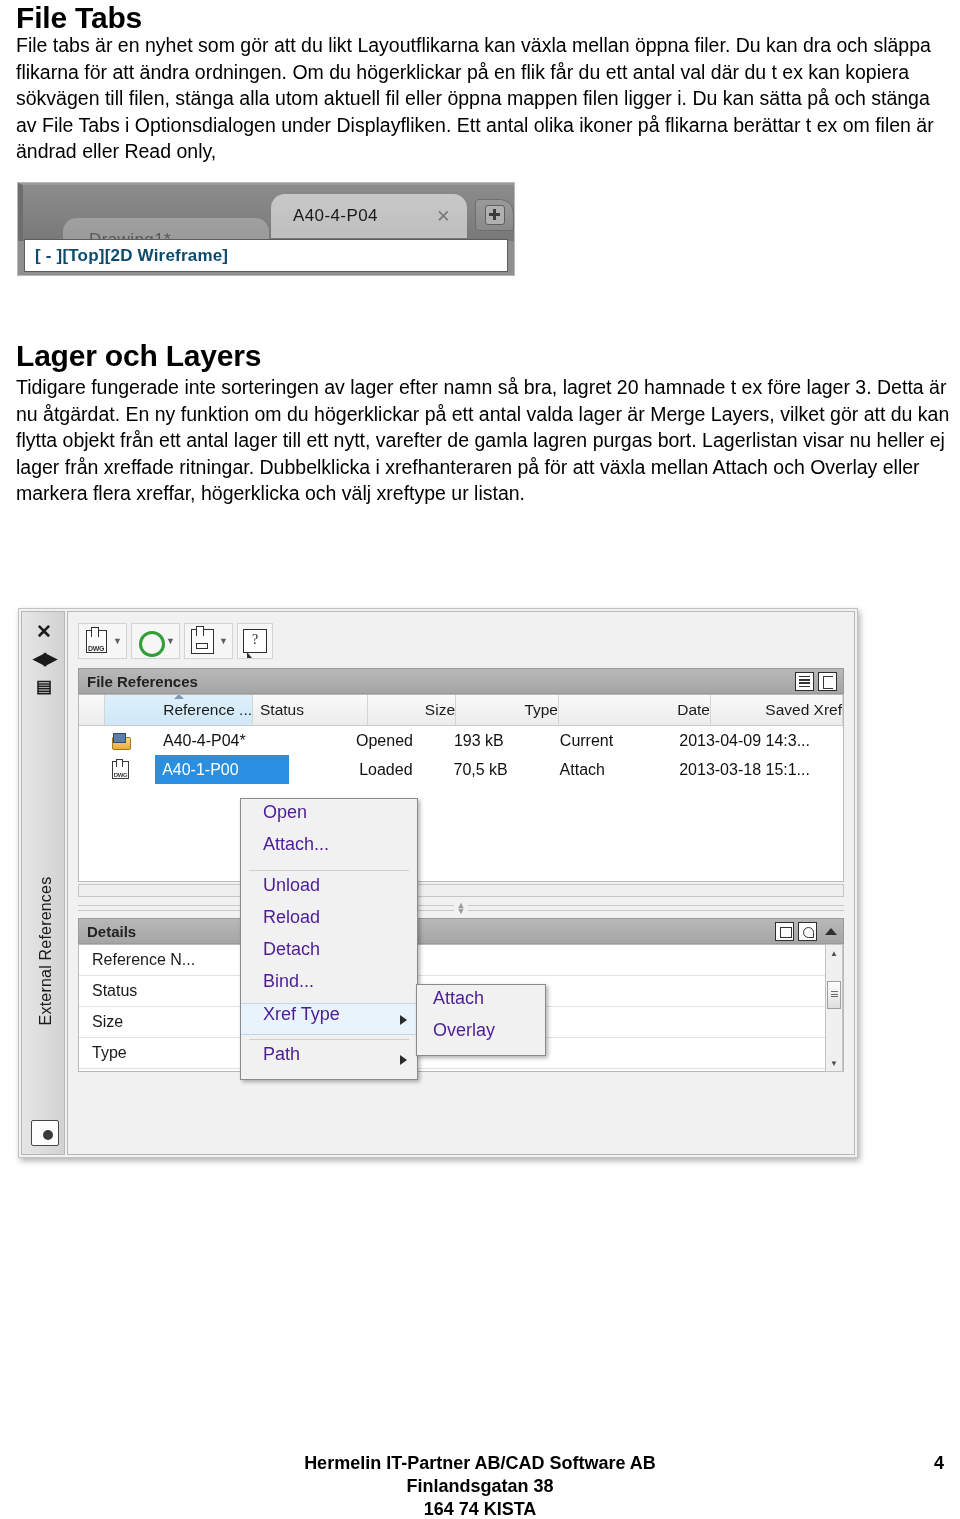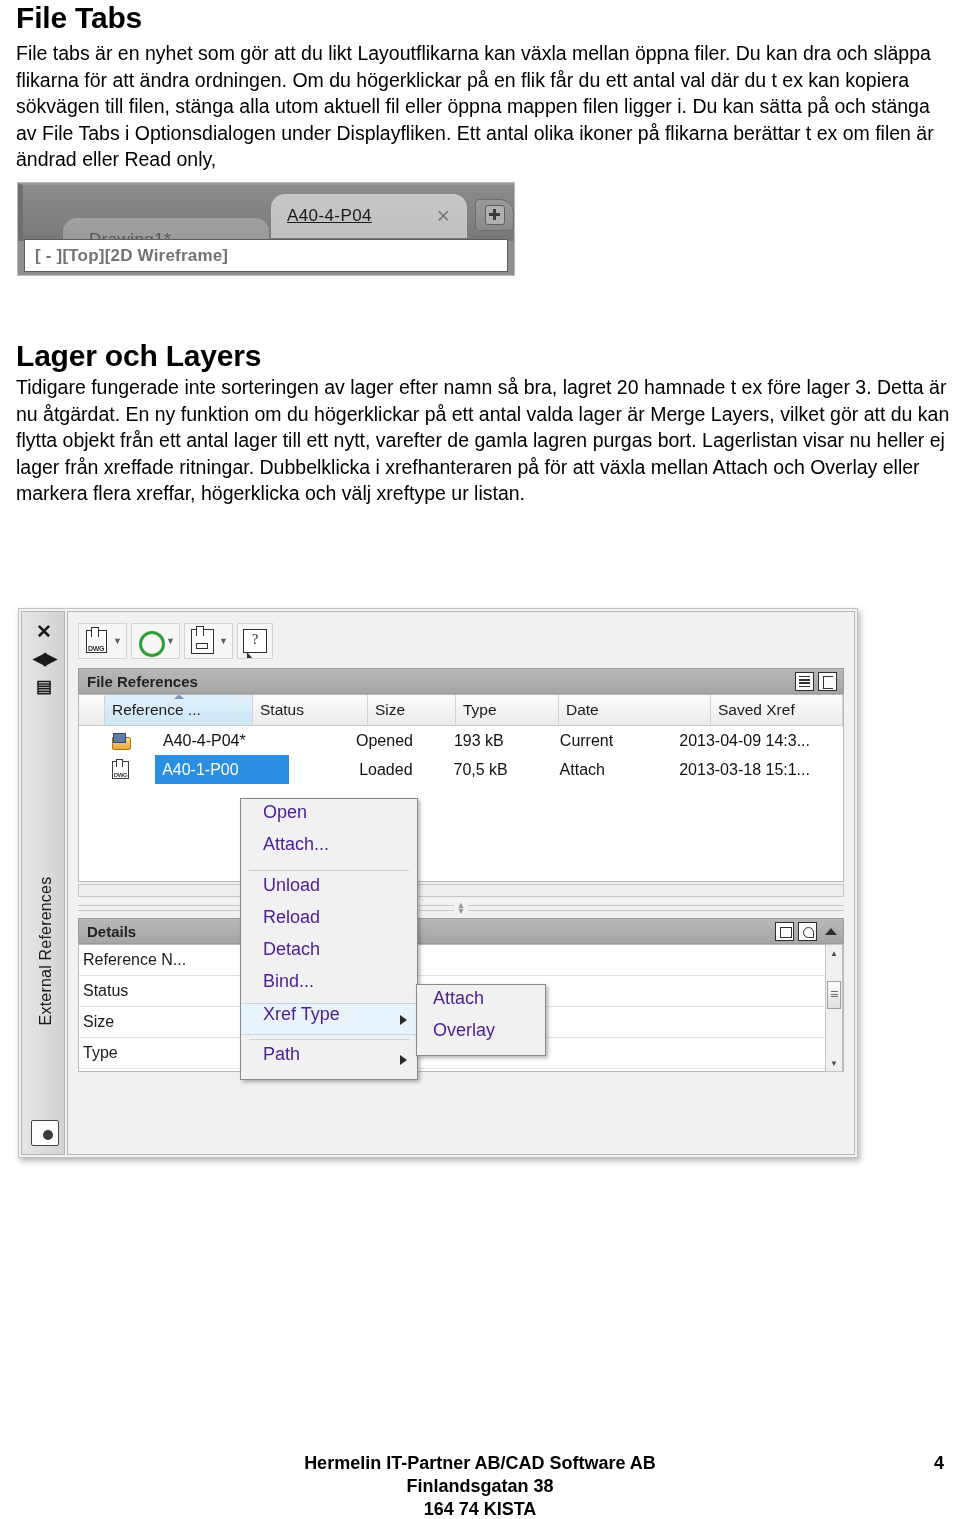--- a/index.html
+++ b/index.html
@@ -33,21 +33,21 @@
     font-size: 19.5px;
     line-height: 26.5px;
     margin: 0;
     text-align: left;
     word-spacing: 0px;
   }
   .b { font-weight: normal; }
 
   
   #title-filetabs { position: absolute; left: 16px; top: 2px; }
-  #para-filetabs  { position: absolute; left: 16px; top: 40px; width: 930px; }
+  #para-filetabs  { position: absolute; left: 16px; top: 32px; width: 930px; }
 
   #img-filetabs   { position: absolute; left: 18px; top: 183px; width: 496px; height: 92px; }
 
   #title-lager    { position: absolute; left: 16px; top: 340px; }
   #para-lager     { position: absolute; left: 16px; top: 374px; width: 934px; }
 
   #img-xref       { position: absolute; left: 18px; top: 608px; width: 840px; height: 550px; }
 
   
   .footer {
@@ -101,22 +101,21 @@
     color: #585858;
     padding-left: 26px;
     margin-top: 24px;
   }
   .ft-tab.active {
     left: 248px;
     width: 196px;
     background: linear-gradient(to bottom, #c8c8c8, #bfbfbf);
     border-radius: 14px 14px 0 0;
     color: #1a1a1a;
-    padding-left: 16px;
-    text-decoration: underline;
+    padding-left: 22px;
   }
   .ft-tab-close {
     position: absolute;
     right: 16px;
     top: 12px;
     font-size: 17px;
     color: #7a7a7a;
   }
   .ft-newtab {
     position: absolute;
@@ -145,21 +144,21 @@
   .ft-canvas {
     position: absolute;
     left: 6px; top: 56px; right: 6px; bottom: 3px;
     background: #ffffff;
     border: 1px solid #5c5c5c;
     display: flex;
     align-items: center;
     padding-left: 10px;
     font-size: 17px;
     font-weight: bold;
-    color: #737373;
+    color: #0c4a6e;
     letter-spacing: 0.2px;
   }
 
   
   .xref-shot {
     position: relative;
     width: 100%;
     height: 100%;
     background: #f2f2f2;
     box-sizing: border-box;
@@ -387,20 +386,21 @@
   }
   .xr-th {
     box-sizing: border-box;
     border-right: 1px solid #d4d4d4;
     display: flex;
     align-items: center;
     padding-left: 7px;
     font-size: 15.5px;
     color: #1a1a1a;
     position: relative;
+    justify-content: flex-end;
   }
   .xr-th.sorted {
     background: linear-gradient(to bottom, #dff0fb, #cfe7f7);
   }
   .xr-th .sort-arrow {
     position: absolute;
     left: 50%; top: -1px;
     width: 0; height: 0;
     margin-left: -5px;
     border-left: 5px solid transparent;
@@ -550,21 +550,21 @@
   }
   .det-row {
     display: flex;
     height: 30px;
     border-bottom: 1px solid #e2e2e2;
     align-items: center;
     font-size: 16px;
   }
   .det-key {
     width: 179px;
-    padding-left: 4px;
+    padding-left: 13px;
     box-sizing: border-box;
     border-right: 1px solid #e2e2e2;
     height: 100%;
     display: flex; align-items: center;
     white-space: nowrap;
   }
   .det-val {
     padding-left: 9px;
     flex: 1;
   }

